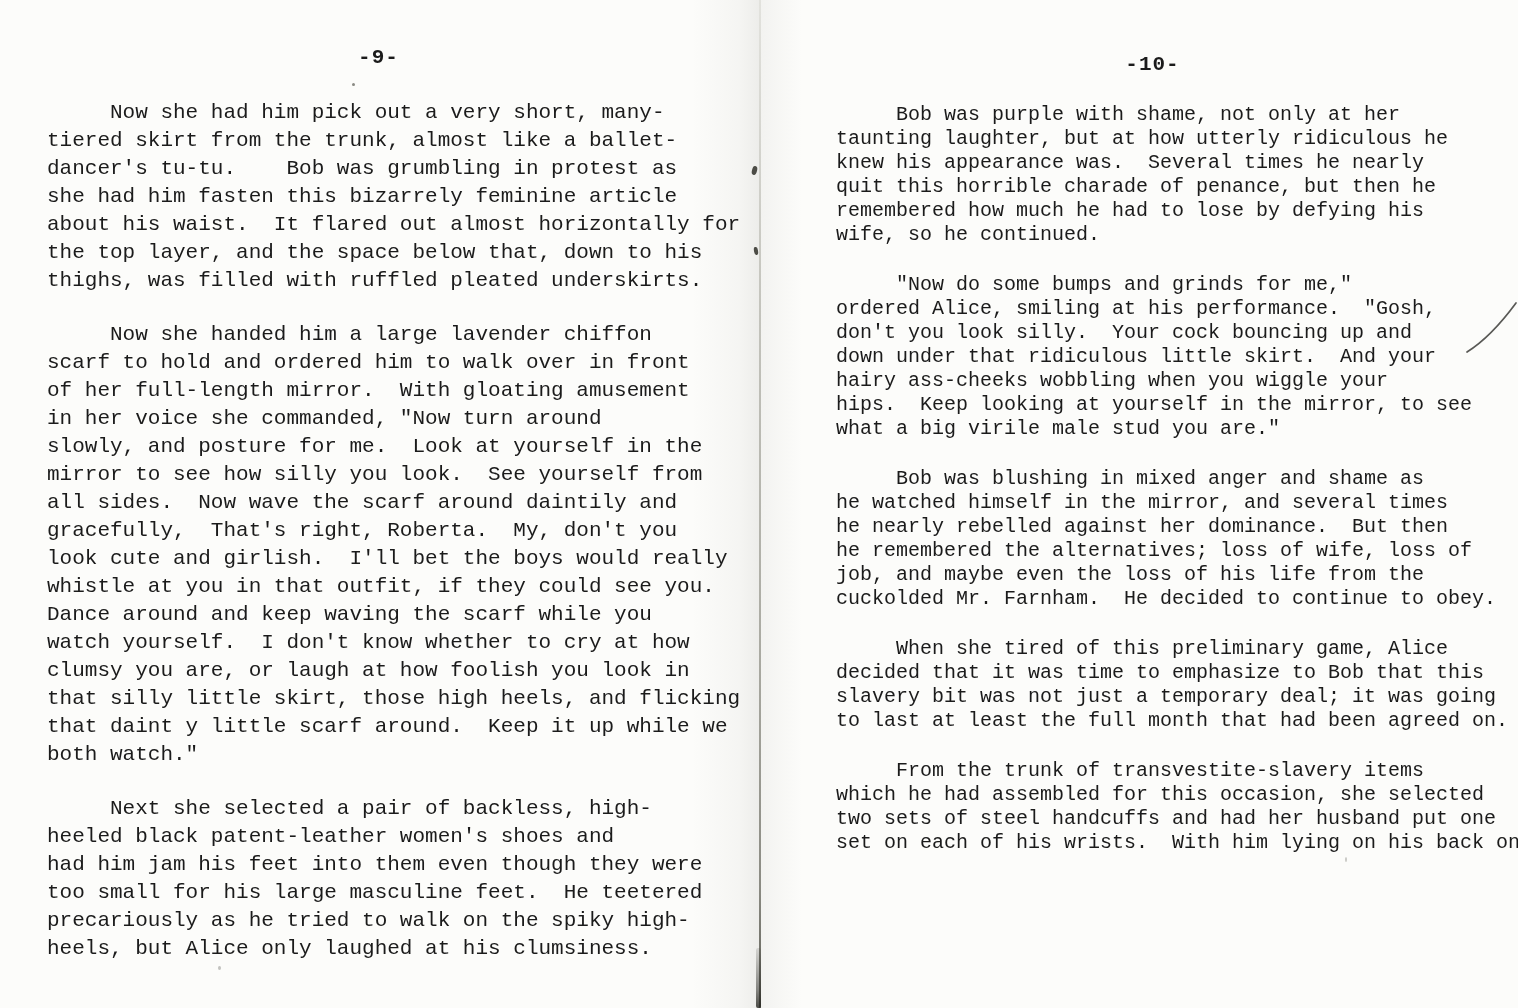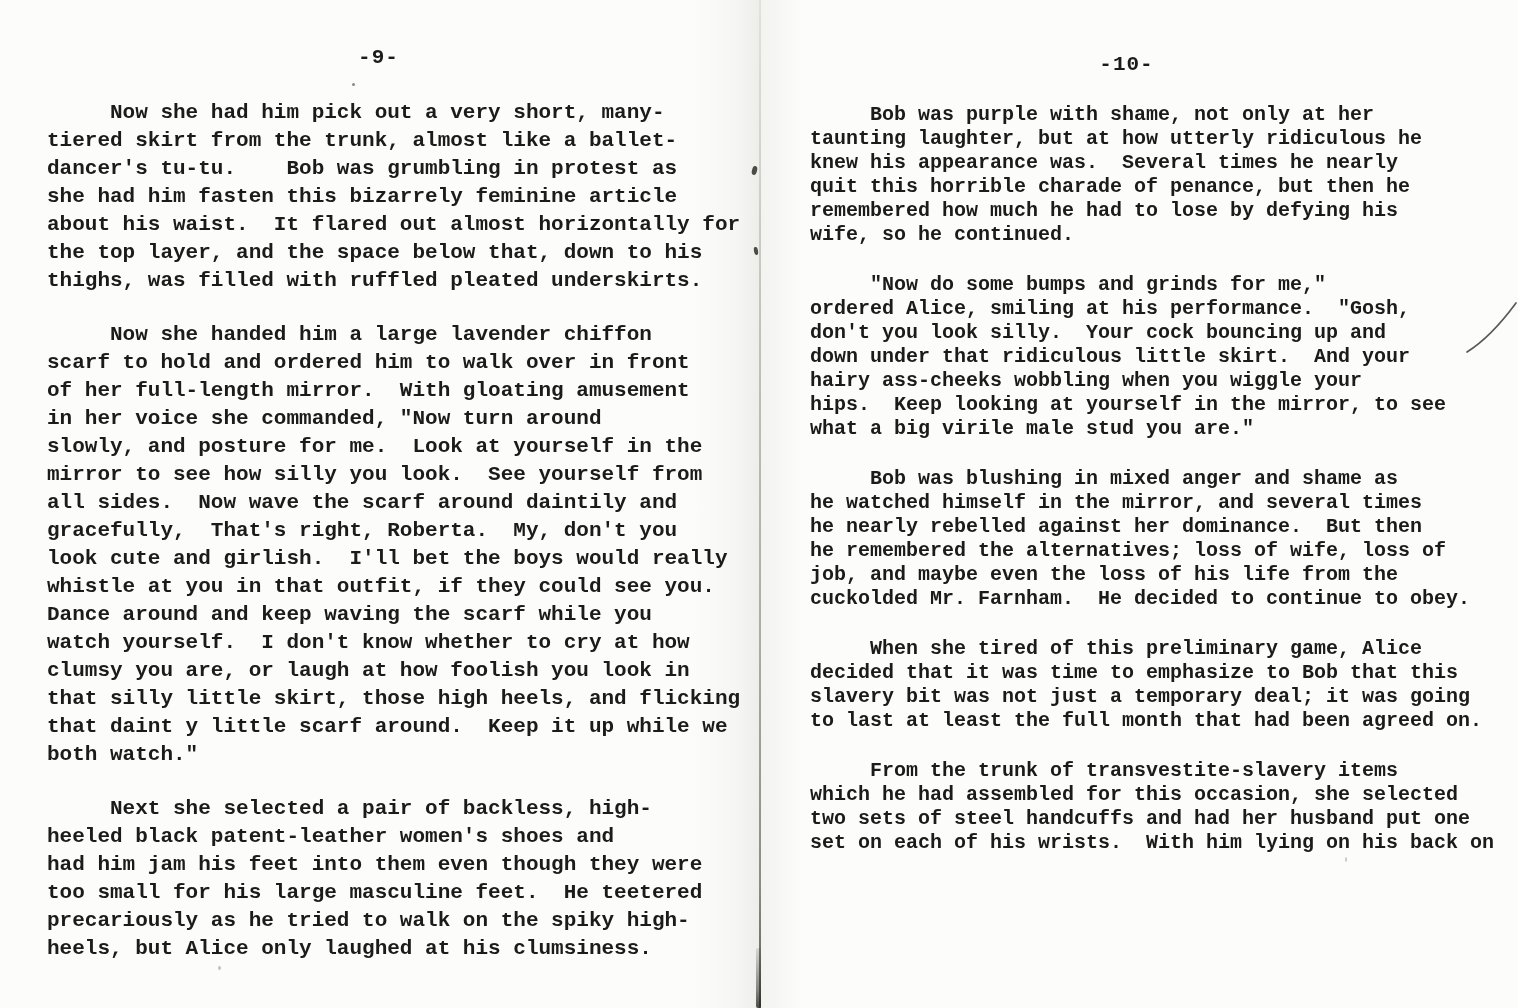--- a/index.html
+++ b/index.html
@@ -11,35 +11,35 @@
   }
   .spread {
     position: relative;
     width: 1518px; height: 1008px;
     background: #fcfcfa;
     color: #1b1b1b;
   }
   
   .page { position: absolute; top: 0; height: 100%; }
   .page-left  { left: 0;   width: 757px; }
-  .page-right { left: 762px; width: 701px; }
+  .page-right { left: 788px; width: 701px; }
   .page-number {
     position: absolute;
     width: 100%;
     text-align: center;
     font-size: 21px;
     font-weight: 600;
     letter-spacing: 1px;
     white-space: pre;
   }
   .page-left  .page-number { top: 46px; }
   .page-right .page-number { top: 53px; padding-left: 28px; box-sizing: border-box; }
   .page-body {
     position: absolute;
-    font-weight: 700;
+    font-weight: 400;
     white-space: pre;
   }
   .page-left  .page-body { left: 47px; top: 99px;  font-size: 21px; line-height: 28px; }
   .page-right .page-body { left: 48px; top: 103px; font-size: 20px; line-height: 24px; }
   .para { margin: 0 0 26px 0; }
   
   .gutter-shade-left {
     position: absolute; left: 692px; top: 0; width: 67px; height: 100%;
     background: linear-gradient(90deg, rgba(115,115,108,0) 0%, rgba(115,115,108,0.05) 70%, rgba(115,115,108,0.11) 100%);
   }

